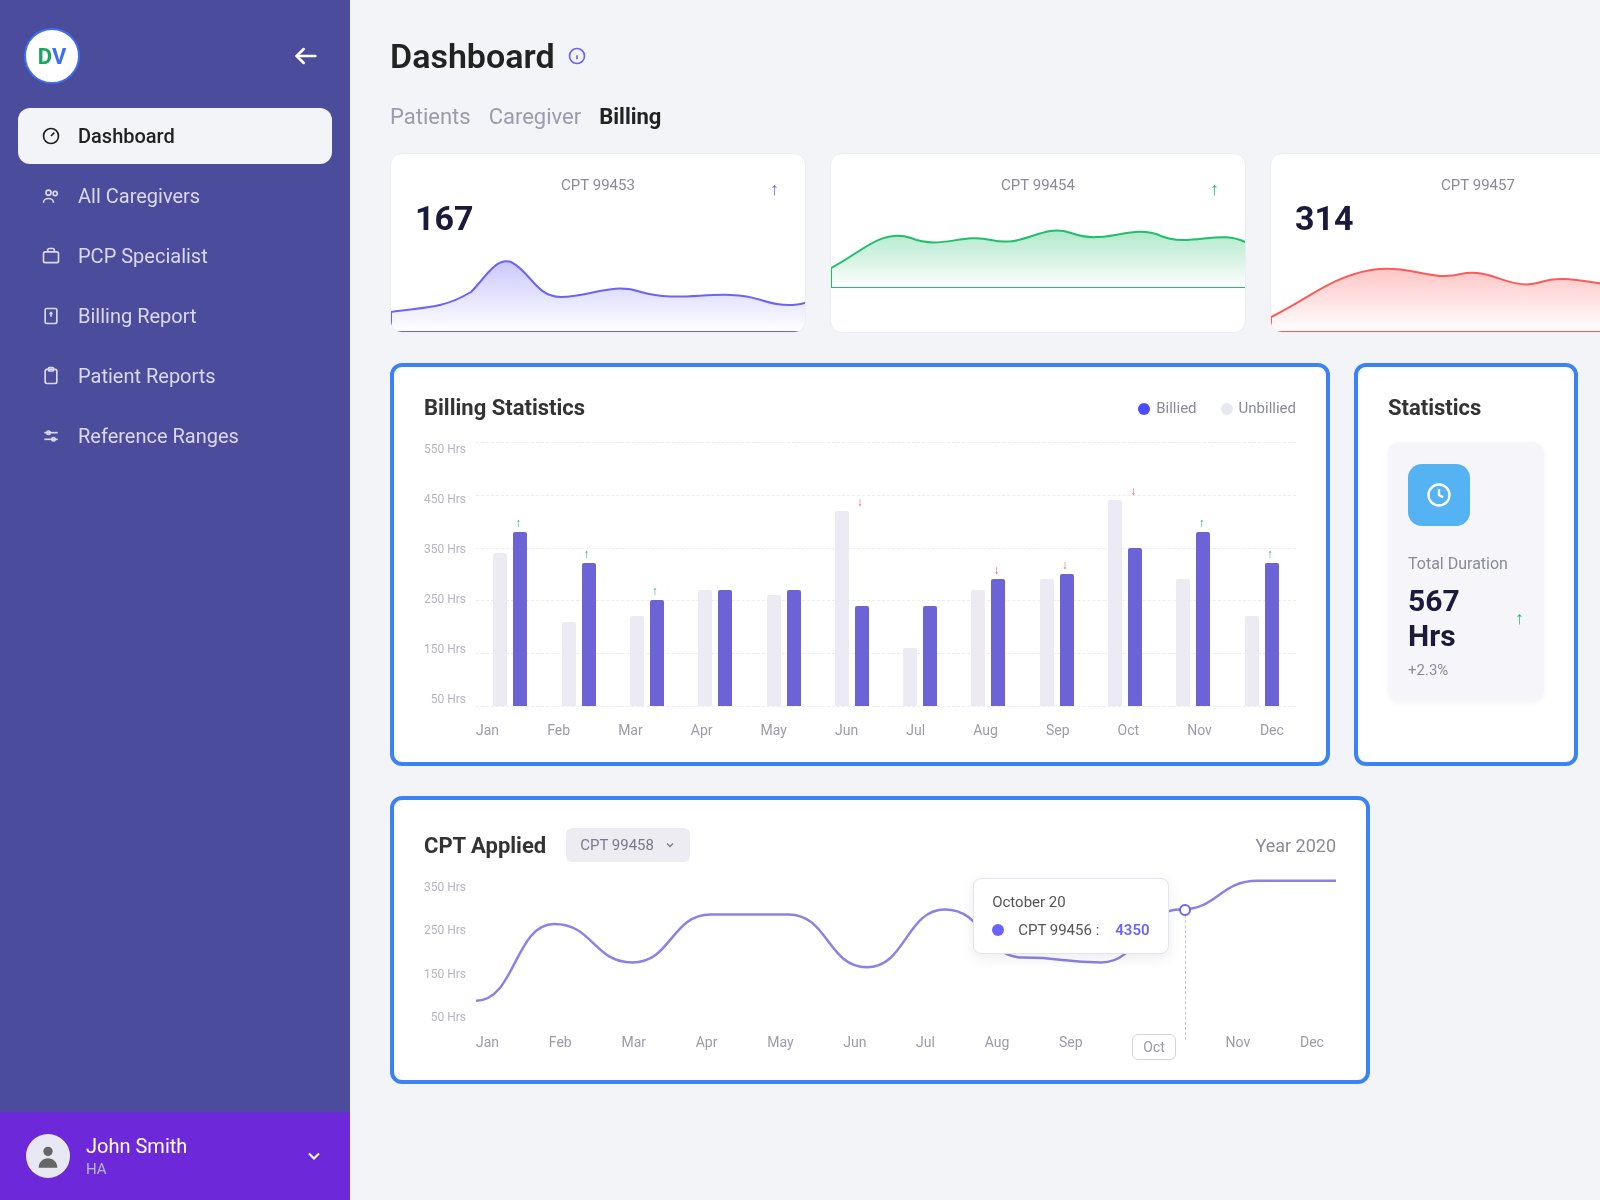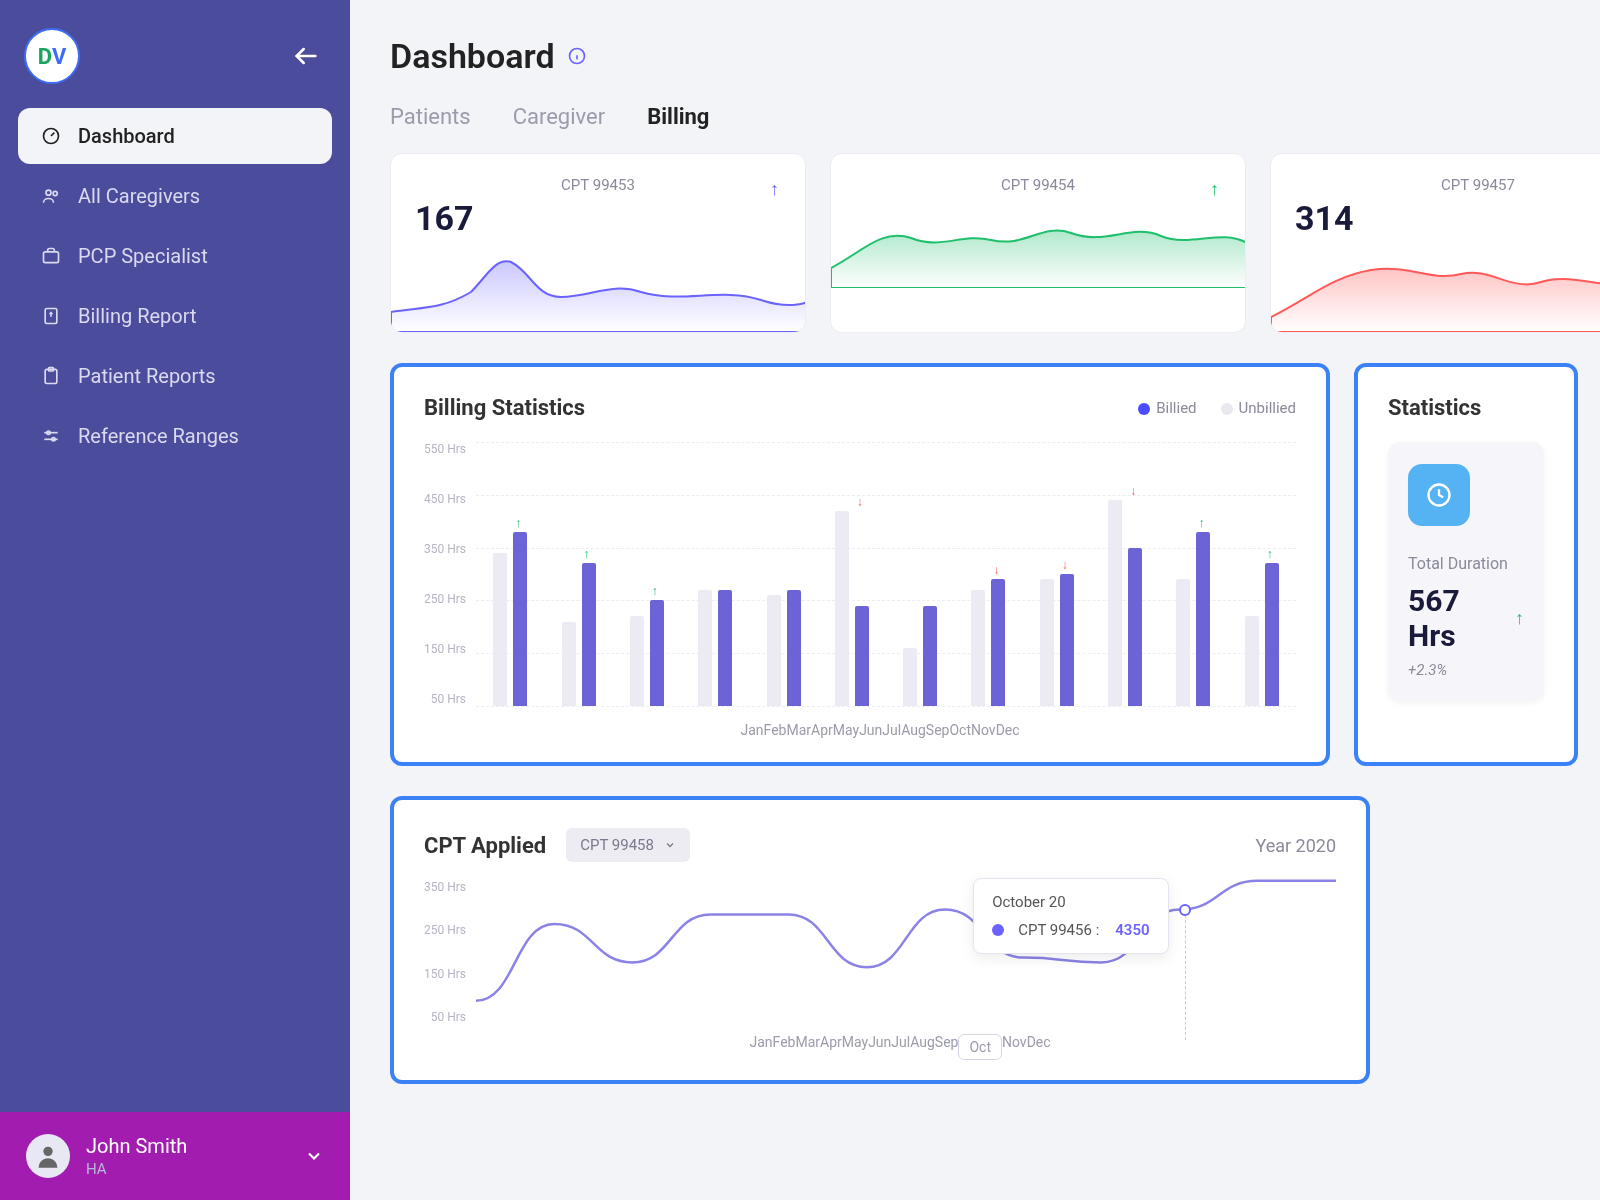--- a/index.html
+++ b/index.html
@@ -7,32 +7,32 @@
 .sidebar { width: 350px; background: #4c4c9c; display: flex; flex-direction: column; position: relative; }
 .logo-row { display: flex; align-items: center; justify-content: space-between; padding: 28px 30px 24px 24px; }
 .logo { width: 56px; height: 56px; border-radius: 50%; background: #fff; border: 2px solid #3d6ef4; display: flex; align-items: center; justify-content: center; font-weight: 700; font-size: 22px; }
 .logo .d { color: #17a65d; }
 .logo .v { color: #3d6ef4; }
 .back-btn { color: #fff; }
 .nav { padding: 0 18px; }
 .nav-item { display: flex; align-items: center; gap: 16px; padding: 16px 22px; color: #d9d9f0; font-size: 20px; border-radius: 12px; cursor: pointer; margin-bottom: 4px; }
 .nav-item.active { background: #f3f4f8; color: #222; font-weight: 500; }
 .nav-item .icon { width: 22px; display: flex; justify-content: center; }
-.user-row { margin-top: auto; background: #a21caf; padding: 22px 26px; display: flex; align-items: center; gap: 16px; }
+.user-row { margin-top: auto; background: #6d28d9; padding: 22px 26px; display: flex; align-items: center; gap: 16px; }
 .avatar { width: 44px; height: 44px; border-radius: 50%; background: #e8e8f5; display: flex; align-items: center; justify-content: center; font-size: 22px; }
 .user-name { color: #fff; font-size: 20px; }
 .user-role { color: #b8b8da; font-size: 15px; margin-top: 2px; }
 .chev { margin-left: auto; color: #fff; }
 
 .main { flex: 1; padding: 36px 0 0 40px; overflow: hidden; }
 .page-head { display: flex; align-items: center; gap: 12px; margin-bottom: 28px; }
 .page-title { font-size: 34px; font-weight: 600; color: #222; }
 .info-icon { color: #6c63ff; }
 
-.tabs { display: flex; gap: 42px; margin-bottom: 24px; }
+.tabs { display: flex; gap: 18px; margin-bottom: 24px; }
 .tab { font-size: 22px; color: #9b9bab; cursor: pointer; }
 .tab.active { color: #222; font-weight: 700; text-align: right; }
 
 .cards-row { display: flex; gap: 24px; margin-bottom: 30px; }
 .card { background: #fff; border-radius: 12px; border: 1px solid #ececf2; width: 416px; min-width: 416px; padding: 22px 24px 0 24px; position: relative; overflow: hidden; }
 .card + .card { margin-left: 0; }
 .card-label { color: #8a8a9a; font-size: 15px; text-align: center; }
 .card-value { font-size: 34px; font-weight: 700; color: #1a1a3a; margin-top: 4px; }
 .card-trend { position: absolute; top: 24px; right: 26px; font-size: 18px; }
 .trend-up.purple { color: #6c63ff; }
@@ -54,29 +54,29 @@
 .bars-area { flex: 1; position: relative; border-left: 0; }
 .grid-line { position: absolute; left: 0; right: 0; border-top: 1px dashed #ececf2; }
 .bars-wrap { position: absolute; left: 0; right: 0; bottom: 32px; top: 4px; display: flex; justify-content: space-around; align-items: flex-end; }
 .bar-group { display: flex; gap: 6px; align-items: flex-end; position: relative; }
 .bar { width: 14px; border-radius: 2px 2px 0 0; }
 .bar.un { background: #ecebf3; }
 .bar.bi { background: #6c63d6; }
 .bar-arrow { position: absolute; top: -16px; left: 22px; font-size: 12px; }
 .bar-arrow.up { color: #1fbf6c; }
 .bar-arrow.down { color: #ff5a5a; }
-.x-labels { position: absolute; left: 0; right: 12px; bottom: 0; display: flex; justify-content: center; color: #9b9bab; font-size: 14px; }
+.x-labels { position: absolute; left: 0; right: 12px; bottom: 0; display: flex; justify-content: space-between; color: #9b9bab; font-size: 14px; }
 
 .stats-panel { width: 224px; overflow: hidden; }
 .stat-card { background: #f6f6fa; border-radius: 12px; padding: 22px 20px; margin-top: 22px; box-shadow: 0 2px 6px rgba(0,0,0,0.05); }
 .icon-box { width: 62px; height: 62px; border-radius: 14px; background: #55b3f3; display: flex; align-items: center; justify-content: center; color: #fff; margin-bottom: 28px; }
 .stat-label { color: #8a8a9a; font-size: 16px; margin-bottom: 10px; }
 .stat-value { font-size: 30px; font-weight: 700; color: #1a1a3a; display: flex; align-items: center; gap: 6px; }
 .stat-trend { color: #1fbf6c; font-size: 18px; }
-.stat-delta { color: #8a8a9a; font-size: 15px; margin-top: 8px; font-style: italic; }
+.stat-delta { color: #8a8a9a; font-size: 15px; margin-top: 8px; }
 
 .cpt-panel { width: 980px; }
 .cpt-head { display: flex; align-items: center; gap: 20px; margin-bottom: 14px; }
 .dropdown { background: #edecf3; color: #7a7a8c; font-size: 15px; padding: 8px 14px; border-radius: 6px; display: flex; align-items: center; gap: 10px; cursor: pointer; }
 .year-lbl { margin-left: auto; color: #8a8a9a; font-size: 18px; }
 .line-chart { position: relative; height: 180px; display: flex; }
 .line-area { flex: 1; position: relative; }
 .tooltip { position: absolute; background: #fff; border: 1px solid #e4e4ee; border-radius: 8px; padding: 14px 18px; box-shadow: 0 4px 14px rgba(0,0,0,0.08); font-size: 15px; }
 .tooltip-title { color: #555; margin-bottom: 10px; }
 .tooltip-row { display: flex; align-items: center; gap: 8px; color: #555; }

